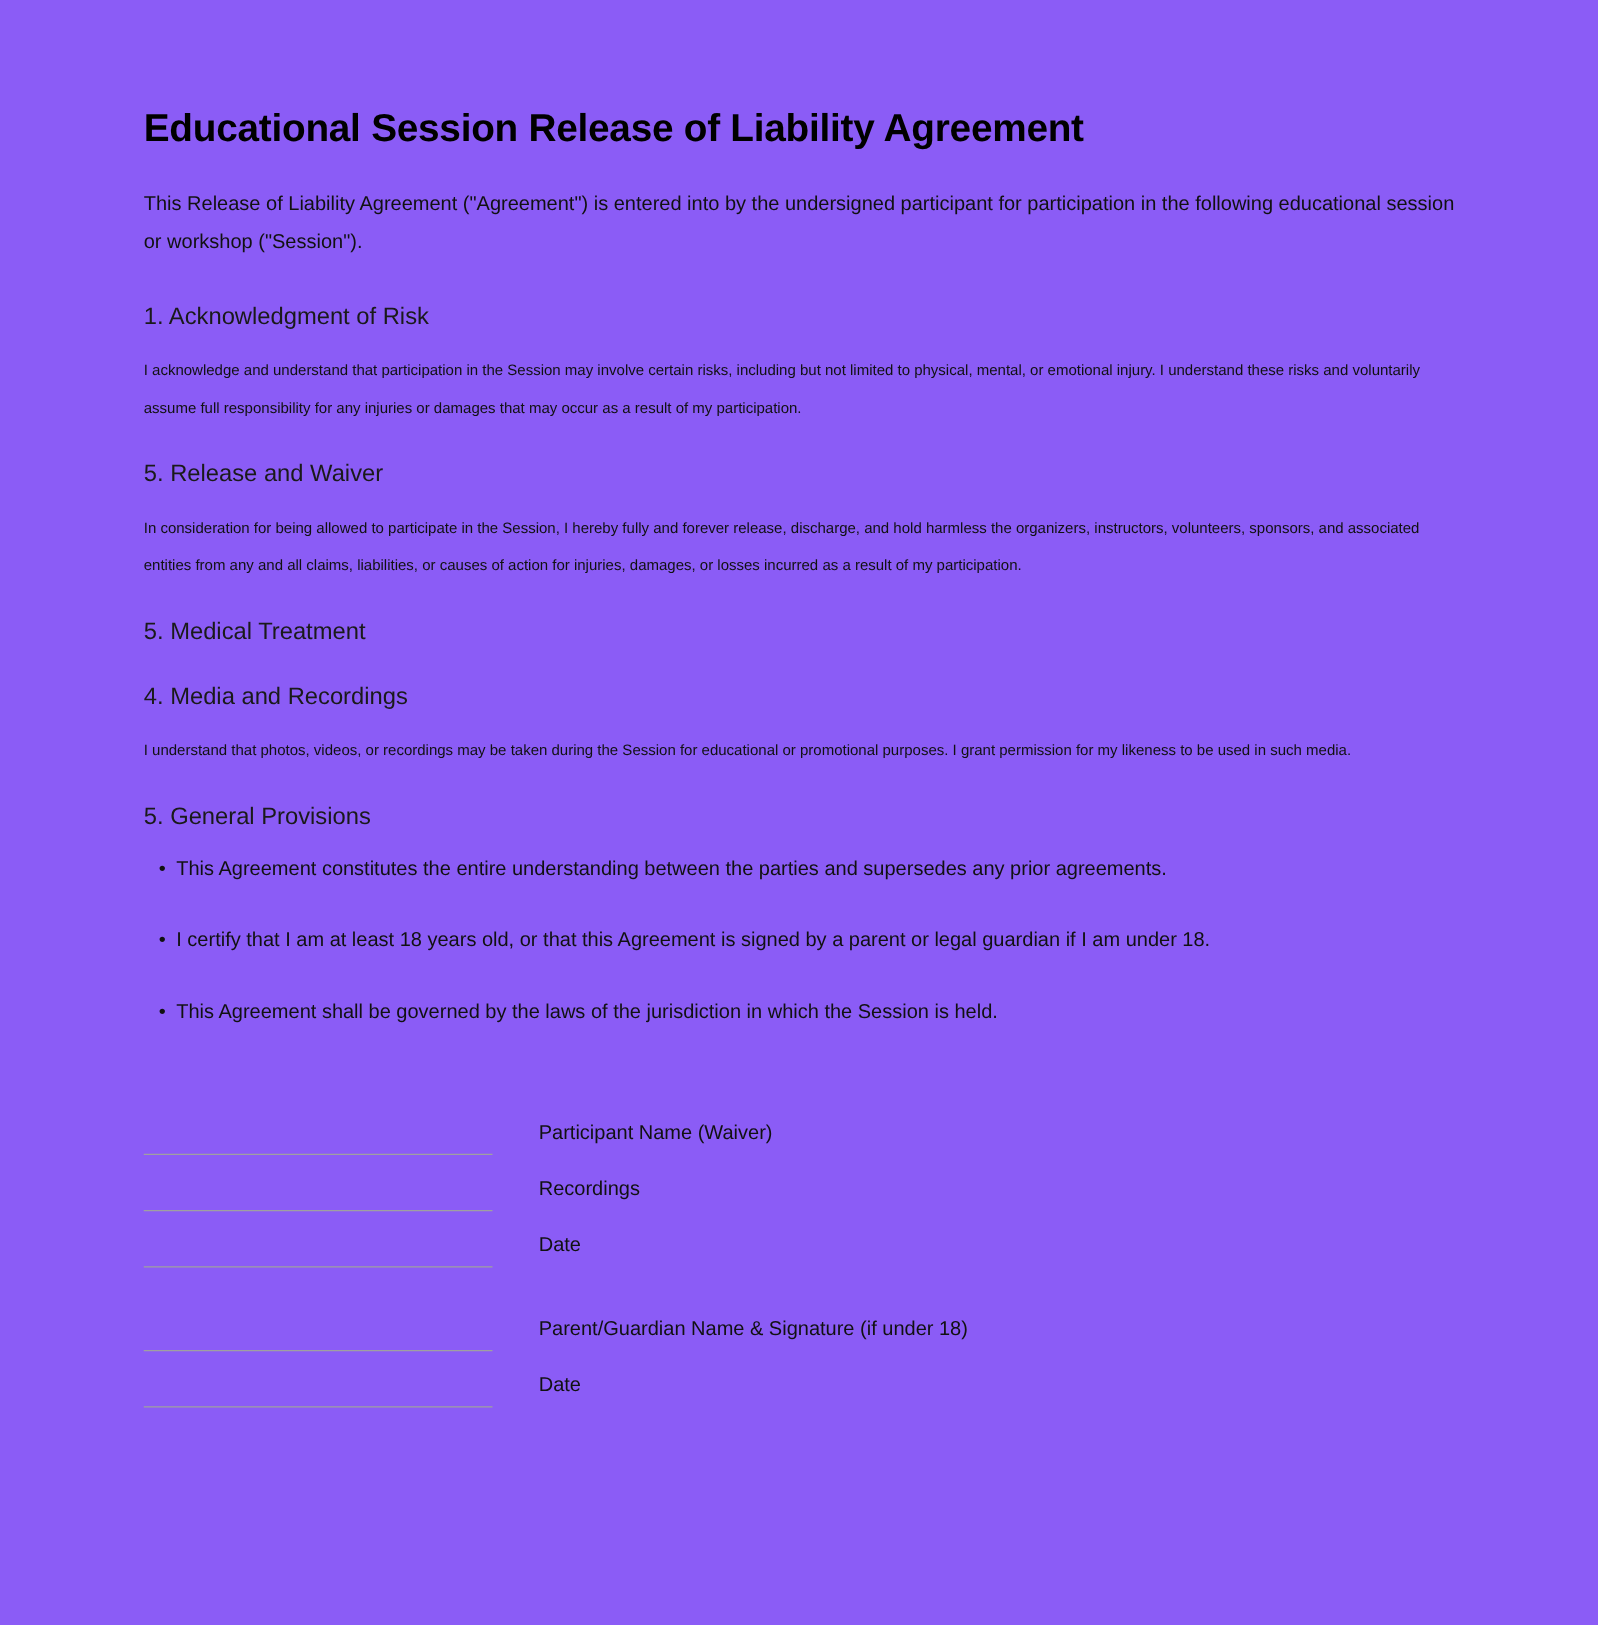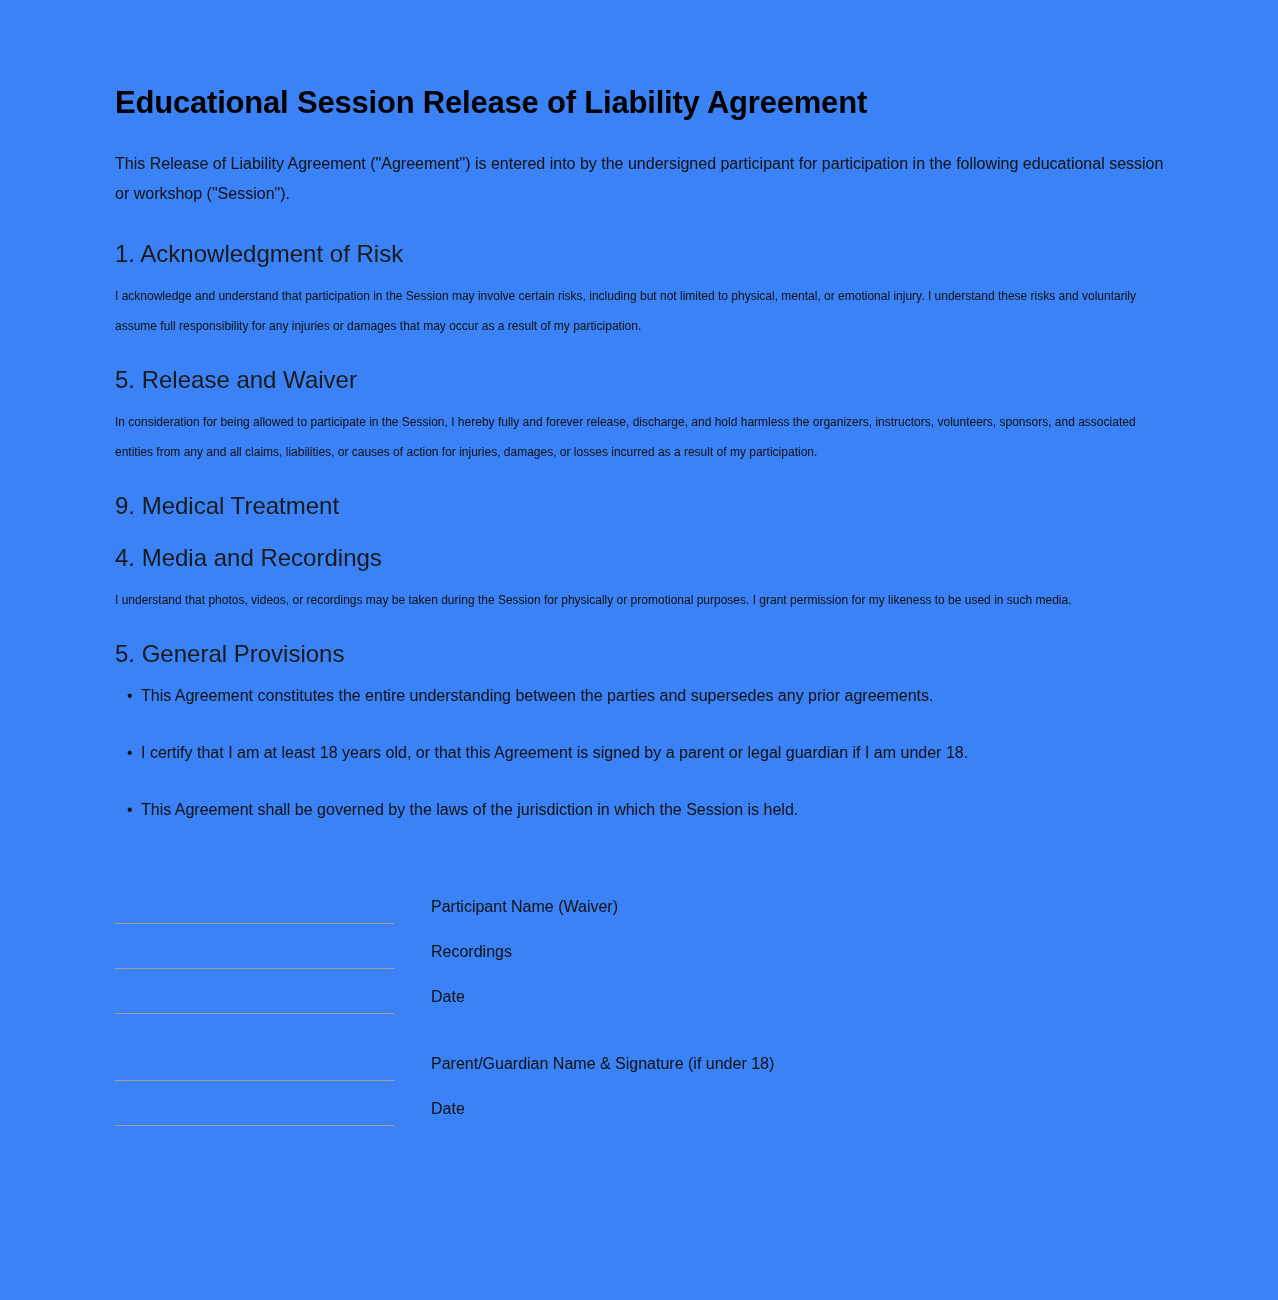--- a/index.html
+++ b/index.html
@@ -13,41 +13,41 @@
     min-height: 1300px;
     font-family: "Liberation Sans", sans-serif;
     color: #111111;
     -webkit-font-smoothing: antialiased;
   }
   .page {
     box-sizing: border-box;
     width: 1278px;
     min-height: 1300px;
     padding: 84px 113px 40px 115px;
-    background: #3b82f6;
+    background: #8b5cf6;
   }
   .doc-title {
     font-size: 31px;
     font-weight: bold;
     line-height: 1.2;
     letter-spacing: -0.2px;
     margin: 0 0 28px 0;
     color: #000000;
   }
   .intro {
     font-size: 16px;
     line-height: 30px;
     margin: 0 0 32px 0;
     max-width: 1052px;
   }
   .section {
     margin: 0 0 26px 0;
   }
   .section-heading {
-    font-size: 24px;
+    font-size: 19px;
     font-weight: normal;
     line-height: 26px;
     margin: 0 0 14px 0;
     color: #1a1a1a;
   }
   .section-body {
     font-size: 12px;
     line-height: 30px;
     margin: 0;
     max-width: 1052px;
@@ -116,26 +116,26 @@
     <h2 class="section-heading">1. Acknowledgment of Risk</h2>
     <p class="section-body">I acknowledge and understand that participation in the Session may involve certain risks, including but not limited to physical, mental, or emotional injury. I understand these risks and voluntarily assume full responsibility for any injuries or damages that may occur as a result of my participation.</p>
   </div>
 
   <div class="section">
     <h2 class="section-heading">5. Release and Waiver</h2>
     <p class="section-body">In consideration for being allowed to participate in the Session, I hereby fully and forever release, discharge, and hold harmless the organizers, instructors, volunteers, sponsors, and associated entities from any and all claims, liabilities, or causes of action for injuries, damages, or losses incurred as a result of my participation.</p>
   </div>
 
   <div class="section">
-    <h2 class="section-heading">9. Medical Treatment</h2>
+    <h2 class="section-heading">5. Medical Treatment</h2>
   </div>
 
   <div class="section">
     <h2 class="section-heading">4. Media and Recordings</h2>
-    <p class="section-body">I understand that photos, videos, or recordings may be taken during the Session for physically or promotional purposes. I grant permission for my likeness to be used in such media.</p>
+    <p class="section-body">I understand that photos, videos, or recordings may be taken during the Session for educational or promotional purposes. I grant permission for my likeness to be used in such media.</p>
   </div>
 
   <div class="section">
     <h2 class="section-heading">5. General Provisions</h2>
     <ul class="provisions">
       <li>This Agreement constitutes the entire understanding between the parties and supersedes any prior agreements.</li>
       <li>I certify that I am at least 18 years old, or that this Agreement is signed by a parent or legal guardian if I am under 18.</li>
       <li>This Agreement shall be governed by the laws of the jurisdiction in which the Session is held.</li>
     </ul>
   </div>

